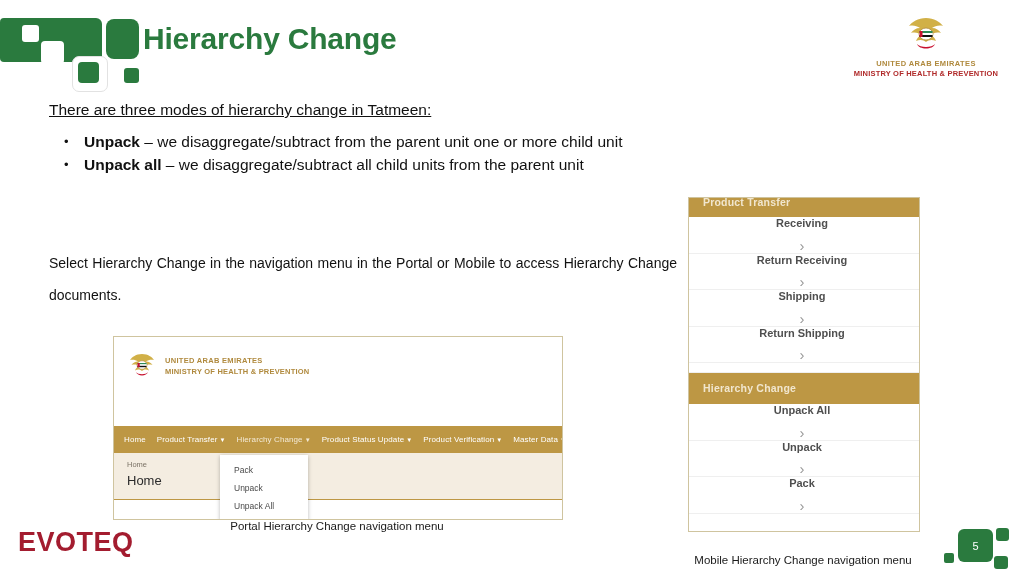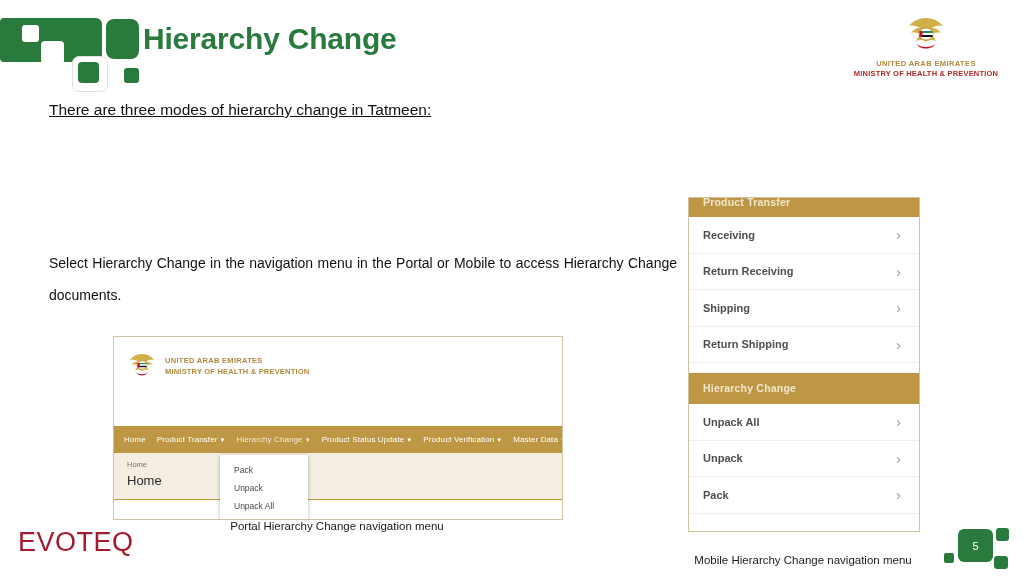--- a/index.html
+++ b/index.html
@@ -244,20 +244,21 @@
   }
   .m-row {
     height: 36.5px;
     border-bottom: 1px solid #efefef;
     display: flex;
     align-items: center;
     justify-content: space-between;
     padding: 0 18px 0 14px;
     box-sizing: border-box;
     background: #ffffff;
+    flex-direction: column;
   }
   .m-row .m-label {
     font-size: 11px;
     color: #4f4f4f;
     font-weight: bold;
   }
   .m-row .m-chevron {
     color: #9a9a9a;
     font-size: 15px;
     line-height: 1;
@@ -275,21 +276,21 @@
     font-size: 11.5px;
     color: #1a1a1a;
     margin-top: 20px;
   }
 
   
   #evoteq-logo {
     position: absolute;
     left: 18px; top: 529px;
     font-size: 27px;
-    font-weight: normal;
+    font-weight: bold;
     color: #A31C2F;
     letter-spacing: 0.5px;
     line-height: 1;
   }
 
   #page-number-block {
     position: absolute;
     right: 12px; bottom: 8px;
     width: 68px; height: 48px;
   }
@@ -333,20 +334,26 @@
       </svg>
     </div>
     <div class="emblem-l1">UNITED ARAB EMIRATES</div>
     <div class="emblem-l2">MINISTRY OF HEALTH &amp; PREVENTION</div>
   </div>
 </div>
 
 <div id="intro-line">There are three modes of hierarchy change in Tatmeen:</div>
 
 <ul id="modes-list">
+  <li>
+    <b>Unpack</b><span> – we disaggregate/subtract from the parent unit one or more child unit</span>
+  </li>
+  <li>
+    <b>Unpack all</b><span> –  we disaggregate/subtract all child units from the parent unit</span>
+  </li>
 </ul>
 
 <div id="select-paragraph">Select Hierarchy Change in the navigation menu in the Portal or Mobile to access Hierarchy Change documents.</div>
 
 <div id="portal-screenshot">
 
   <div id="portal-brandbar">
     <div class="p-emblem">
       <svg viewBox="0 0 30 30" width="30" height="30">
         <path d="M15 3 C9 3 5 6 3 9 C6 8.5 9 9 11 10.5 C8 10.5 6 12 4.5 14 C7.5 13 10.5 13.8 12.5 15 C10.3 15.8 8.8 17.3 8 19.5 C11 17.8 13.6 18.5 15 20 C16.4 18.5 19 17.8 22 19.5 C21.2 17.3 19.7 15.8 17.5 15 C19.5 13.8 22.5 13 25.5 14 C24 12 22 10.5 19 10.5 C21 9 24 8.5 27 9 C25 6 21 3 15 3 Z" fill="#C9A227" opacity="0.85"></path>

